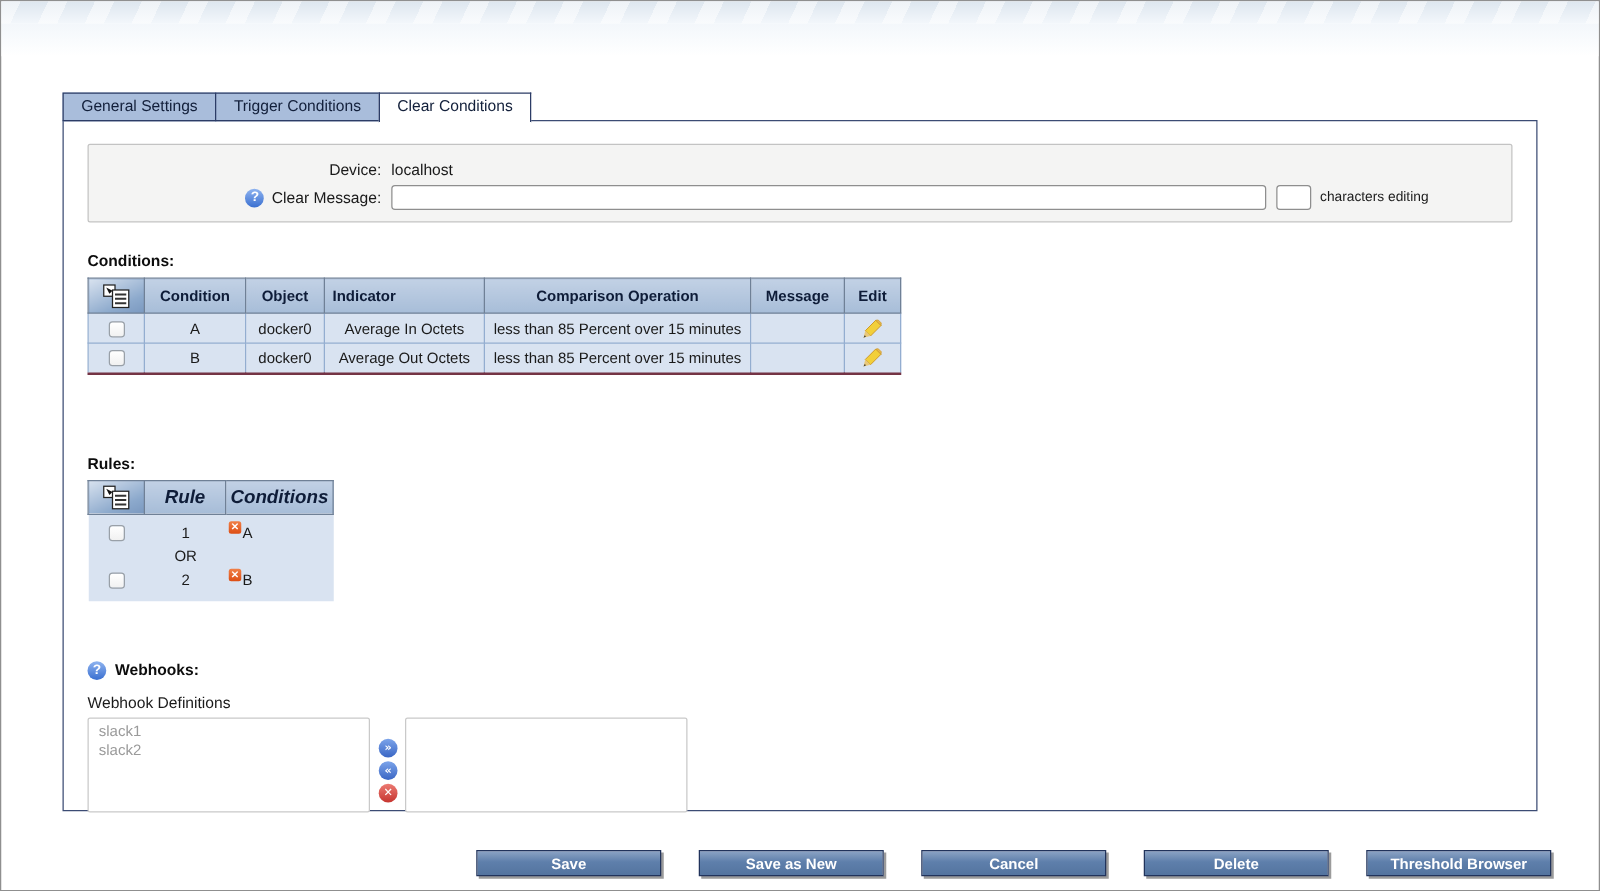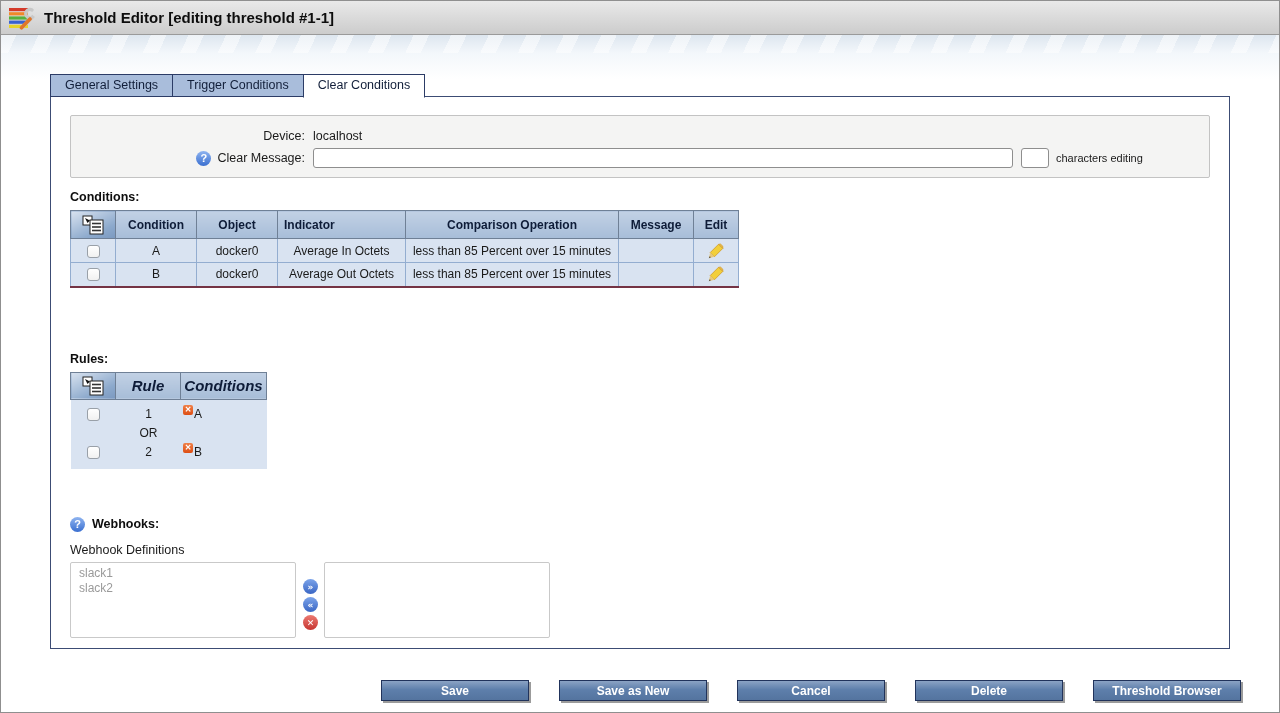--- a/index.html
+++ b/index.html
@@ -38,21 +38,21 @@
   .small-input { width:28px; }
   .chars-remain { font-size:11px; margin-left:7px; color:#1a1a1a; }
 
   
   .help { display:inline-flex; width:15px; height:15px; border-radius:50%; flex:0 0 15px;
     background:linear-gradient(#8fb4f0,#3a6fd0); color:#fff; font-size:11px; font-weight:bold;
     align-items:center; justify-content:center; cursor:pointer; }
 
   
   .section-label { font-size:12.5px; font-weight:bold; color:#0d0d0d; }
-  .lbl-conditions { margin-top:12px; }
+  .lbl-conditions { margin-top:24px; }
   .lbl-rules { margin-top:64px; }
 
   
   table.grid { border-collapse:collapse; margin-top:6px; border:1px solid #69809f; border-bottom:2px solid #743344; }
   table.grid th { background:linear-gradient(#c2d1e5,#a7bdd8); border:1px solid #6f8096; font-size:12px;
     font-weight:bold; color:#0e1c38; height:28px; padding:0 6px; }
   table.grid th.iconcell { background:linear-gradient(155deg,#d8e2ef 0%,#8ca9cc 70%,#7b99c0 100%); }
   table.grid td { background:#d9e3f1; border:1px solid #93add0; font-size:12px; height:24px; text-align:center;
     padding:0 5px; }
   th.th-indicator { text-align:left; padding-left:8px; }
@@ -101,34 +101,20 @@
   .btn { width:148px; height:21px; background:linear-gradient(#93a9c8 0%, #68Z 0) ; }
   .btn { width:148px; height:21px; border:1px solid #21335b; box-shadow:2px 2px 0 #9b9b9b;
     background:linear-gradient(#8ba3c4 0%, #5e7fab 45%, #54749f 100%);
     color:#fff; font-weight:bold; font-size:12px; font-family:"Liberation Sans",sans-serif; cursor:pointer; }
 </style>
 </head>
 <body>
 
 <div id="screen">
 
-  <div class="titlebar">
-    <svg class="app-icon" width="27" height="24" viewBox="0 0 27 24">
-      <rect x="1" y="2" width="19" height="3.2" fill="#d43a2a"></rect>
-      <rect x="1" y="6.2" width="19" height="3.2" fill="#f0882a"></rect>
-      <rect x="1" y="10.4" width="19" height="3.2" fill="#57b03c"></rect>
-      <rect x="1" y="14.6" width="19" height="3.2" fill="#3a62d0"></rect>
-      <rect x="1" y="18.8" width="19" height="3.2" fill="#e8d42a"></rect>
-      <g>
-        <path d="M24 4 a4.2 4.2 0 1 0 1.5 6 L14 21.5" fill="none" stroke="#c8c8c8" stroke-width="3.4" stroke-linecap="round"></path>
-        <path d="M22 13 L13.5 21.8" fill="none" stroke="#e0762a" stroke-width="3.6" stroke-linecap="round"></path>
-      </g>
-    </svg>
-    <span class="title">Threshold Editor [editing threshold #1-1]</span>
-  </div>
   <div class="band"></div>
   <div class="band2"></div>
 
   <div class="tabs">
     <div class="tab">General Settings</div>
     <div class="tab">Trigger Conditions</div>
     <div class="tab active">Clear Conditions</div>
   </div>
 
   <div class="panel">
@@ -157,21 +143,21 @@
           <svg class="selall" viewBox="0 0 22 20">
             <rect x="1" y="1" width="9" height="9" fill="#fff" stroke="#222"></rect>
             <path d="M3 3 L8 5.5 L5.5 8 Z" fill="#111"></path>
             <rect x="8" y="5" width="13" height="14" fill="#fff" stroke="#222"></rect>
             <line x1="10" y1="8.5" x2="19" y2="8.5" stroke="#333" stroke-width="1.6"></line>
             <line x1="10" y1="12" x2="19" y2="12" stroke="#333" stroke-width="1.6"></line>
             <line x1="10" y1="15.5" x2="19" y2="15.5" stroke="#333" stroke-width="1.6"></line>
           </svg>
         </th>
         <th style="width:81px">Condition</th>
-        <th style="width:81px">Object</th>
+        <th style="width:63px">Object</th>
         <th style="width:128px" class="th-indicator">Indicator</th>
         <th style="width:213px">Comparison Operation</th>
         <th style="width:75px">Message</th>
         <th style="width:45px">Edit</th>
       </tr>
       <tr>
         <td><input type="checkbox" class="cb" style=""></td>
         <td>A</td>
         <td>docker0</td>
         <td>Average In Octets</td>

